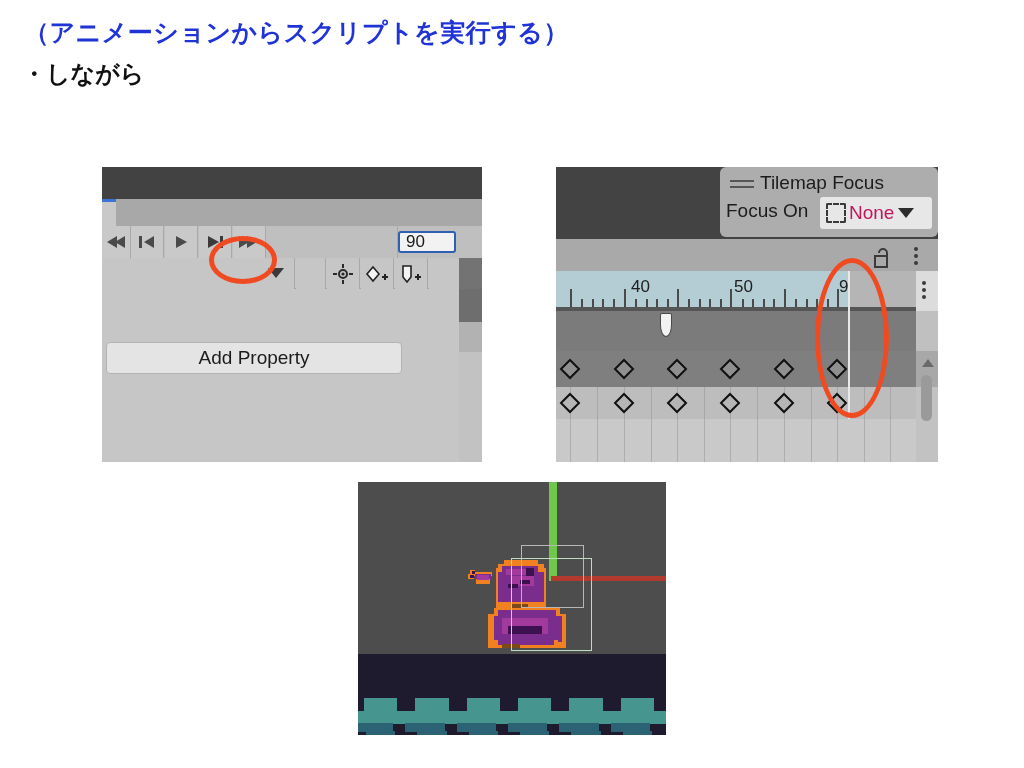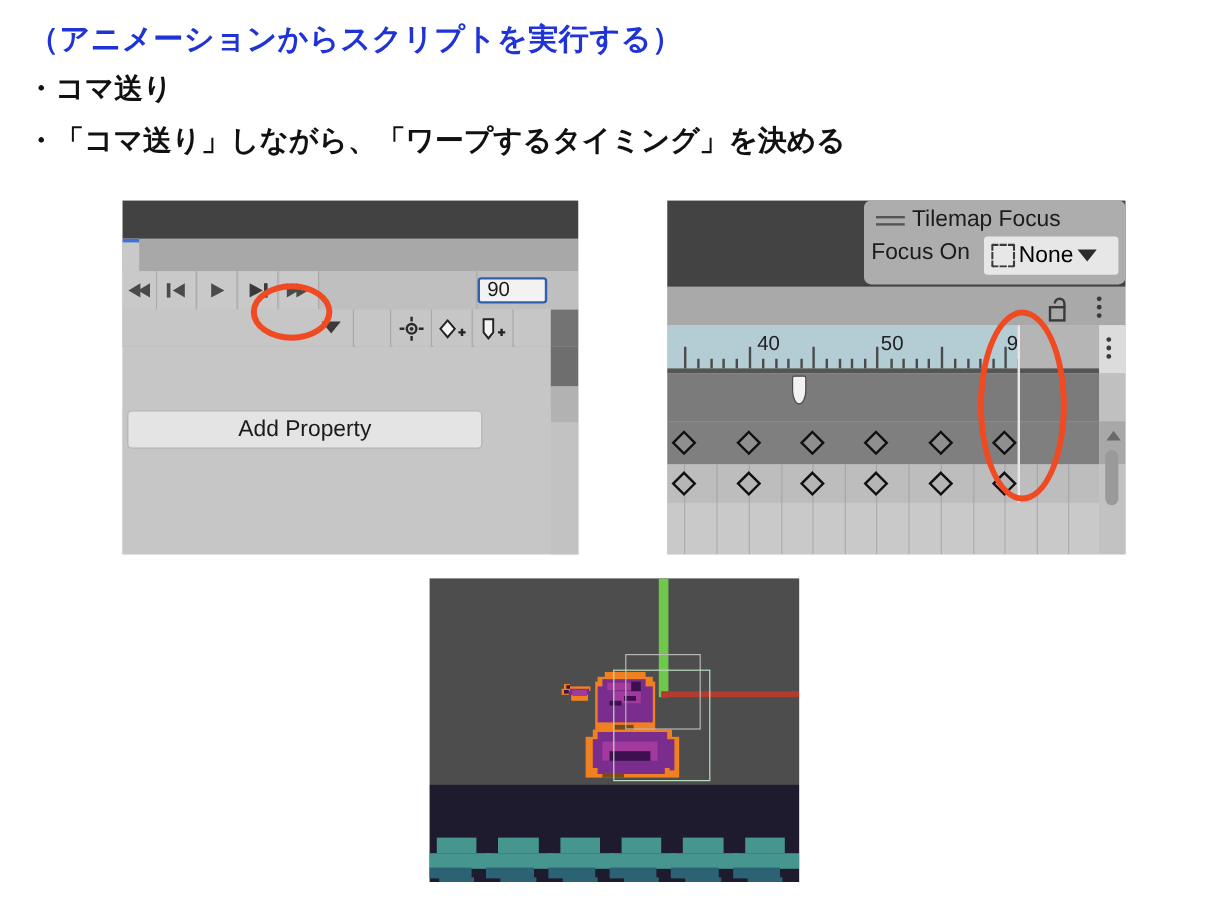--- a/index.html
+++ b/index.html
@@ -113,21 +113,21 @@
     position:absolute; left:40px; top:5px; font-size:19px; color:#1c1c1c; white-space:nowrap;
   }
   .tl-hamburger { position:absolute; left:10px; top:13px; width:24px; height:10px;}
   .tl-hamburger i { display:block; width:24px; height:2px; background:#555; margin-bottom:4px;}
   .tl-focus-on-label { position:absolute; left:6px; top:33px; font-size:19px; color:#1c1c1c; white-space:nowrap;}
   .tl-focus-dd {
     position:absolute; left:100px; top:30px; width:112px; height:32px;
     background:#e7e7e7; border-radius:3px; display:flex; align-items:center;
   }
   .tl-dd-obj { width:20px; height:20px; border:2px dashed #3a3a3a; margin-left:6px; border-radius:2px;}
-  .tl-dd-text { font-size:19px; color:#000000; margin-left:3px;}
+  .tl-dd-text { font-size:19px; color:#be185d; margin-left:3px;}
   .tl-dd-caret {
     margin-left:4px; width:0;height:0;
     border-left:8px solid transparent;border-right:8px solid transparent;border-top:10px solid #2c2c2c;
   }
 
   
   .tl-headbar { position:absolute; left:0; top:72px; width:382px; height:32px; background:#a9a9a9; }
   .lock-icon { position:absolute; right:46px; top:80px; }
   .kebab-top { position:absolute; right:20px; top:80px; }
   .kebab-top i, .kebab-ruler i { display:block; width:4px; height:4px; border-radius:50%; background:#3a3a3a; margin-bottom:3px;}
@@ -184,22 +184,21 @@
   .px { position:absolute; }
 
   .gv-tile { position:absolute; bottom:0; }
 </style>
 </head>
 <body>
 
 <div id="slide">
 
   <div class="hd-title">（アニメーションからスクリプトを実行する）</div>
-  <div class="hd-b1">・コマ送り</div>
-  <div class="hd-b2">・「コマ送り」しながら、「ワープするタイミング」を決める</div>
+  <div class="hd-b1">・しながら</div>
 
   <div id="anim-panel">
     <div class="anim-dark-top"></div>
     <div class="anim-tabstrip"></div>
     <div class="anim-tab-active"></div>
 
     <div class="tb1"></div>
 
     <div class="pbtn b0">
       <svg width="22" height="16" viewBox="0 0 22 16">

